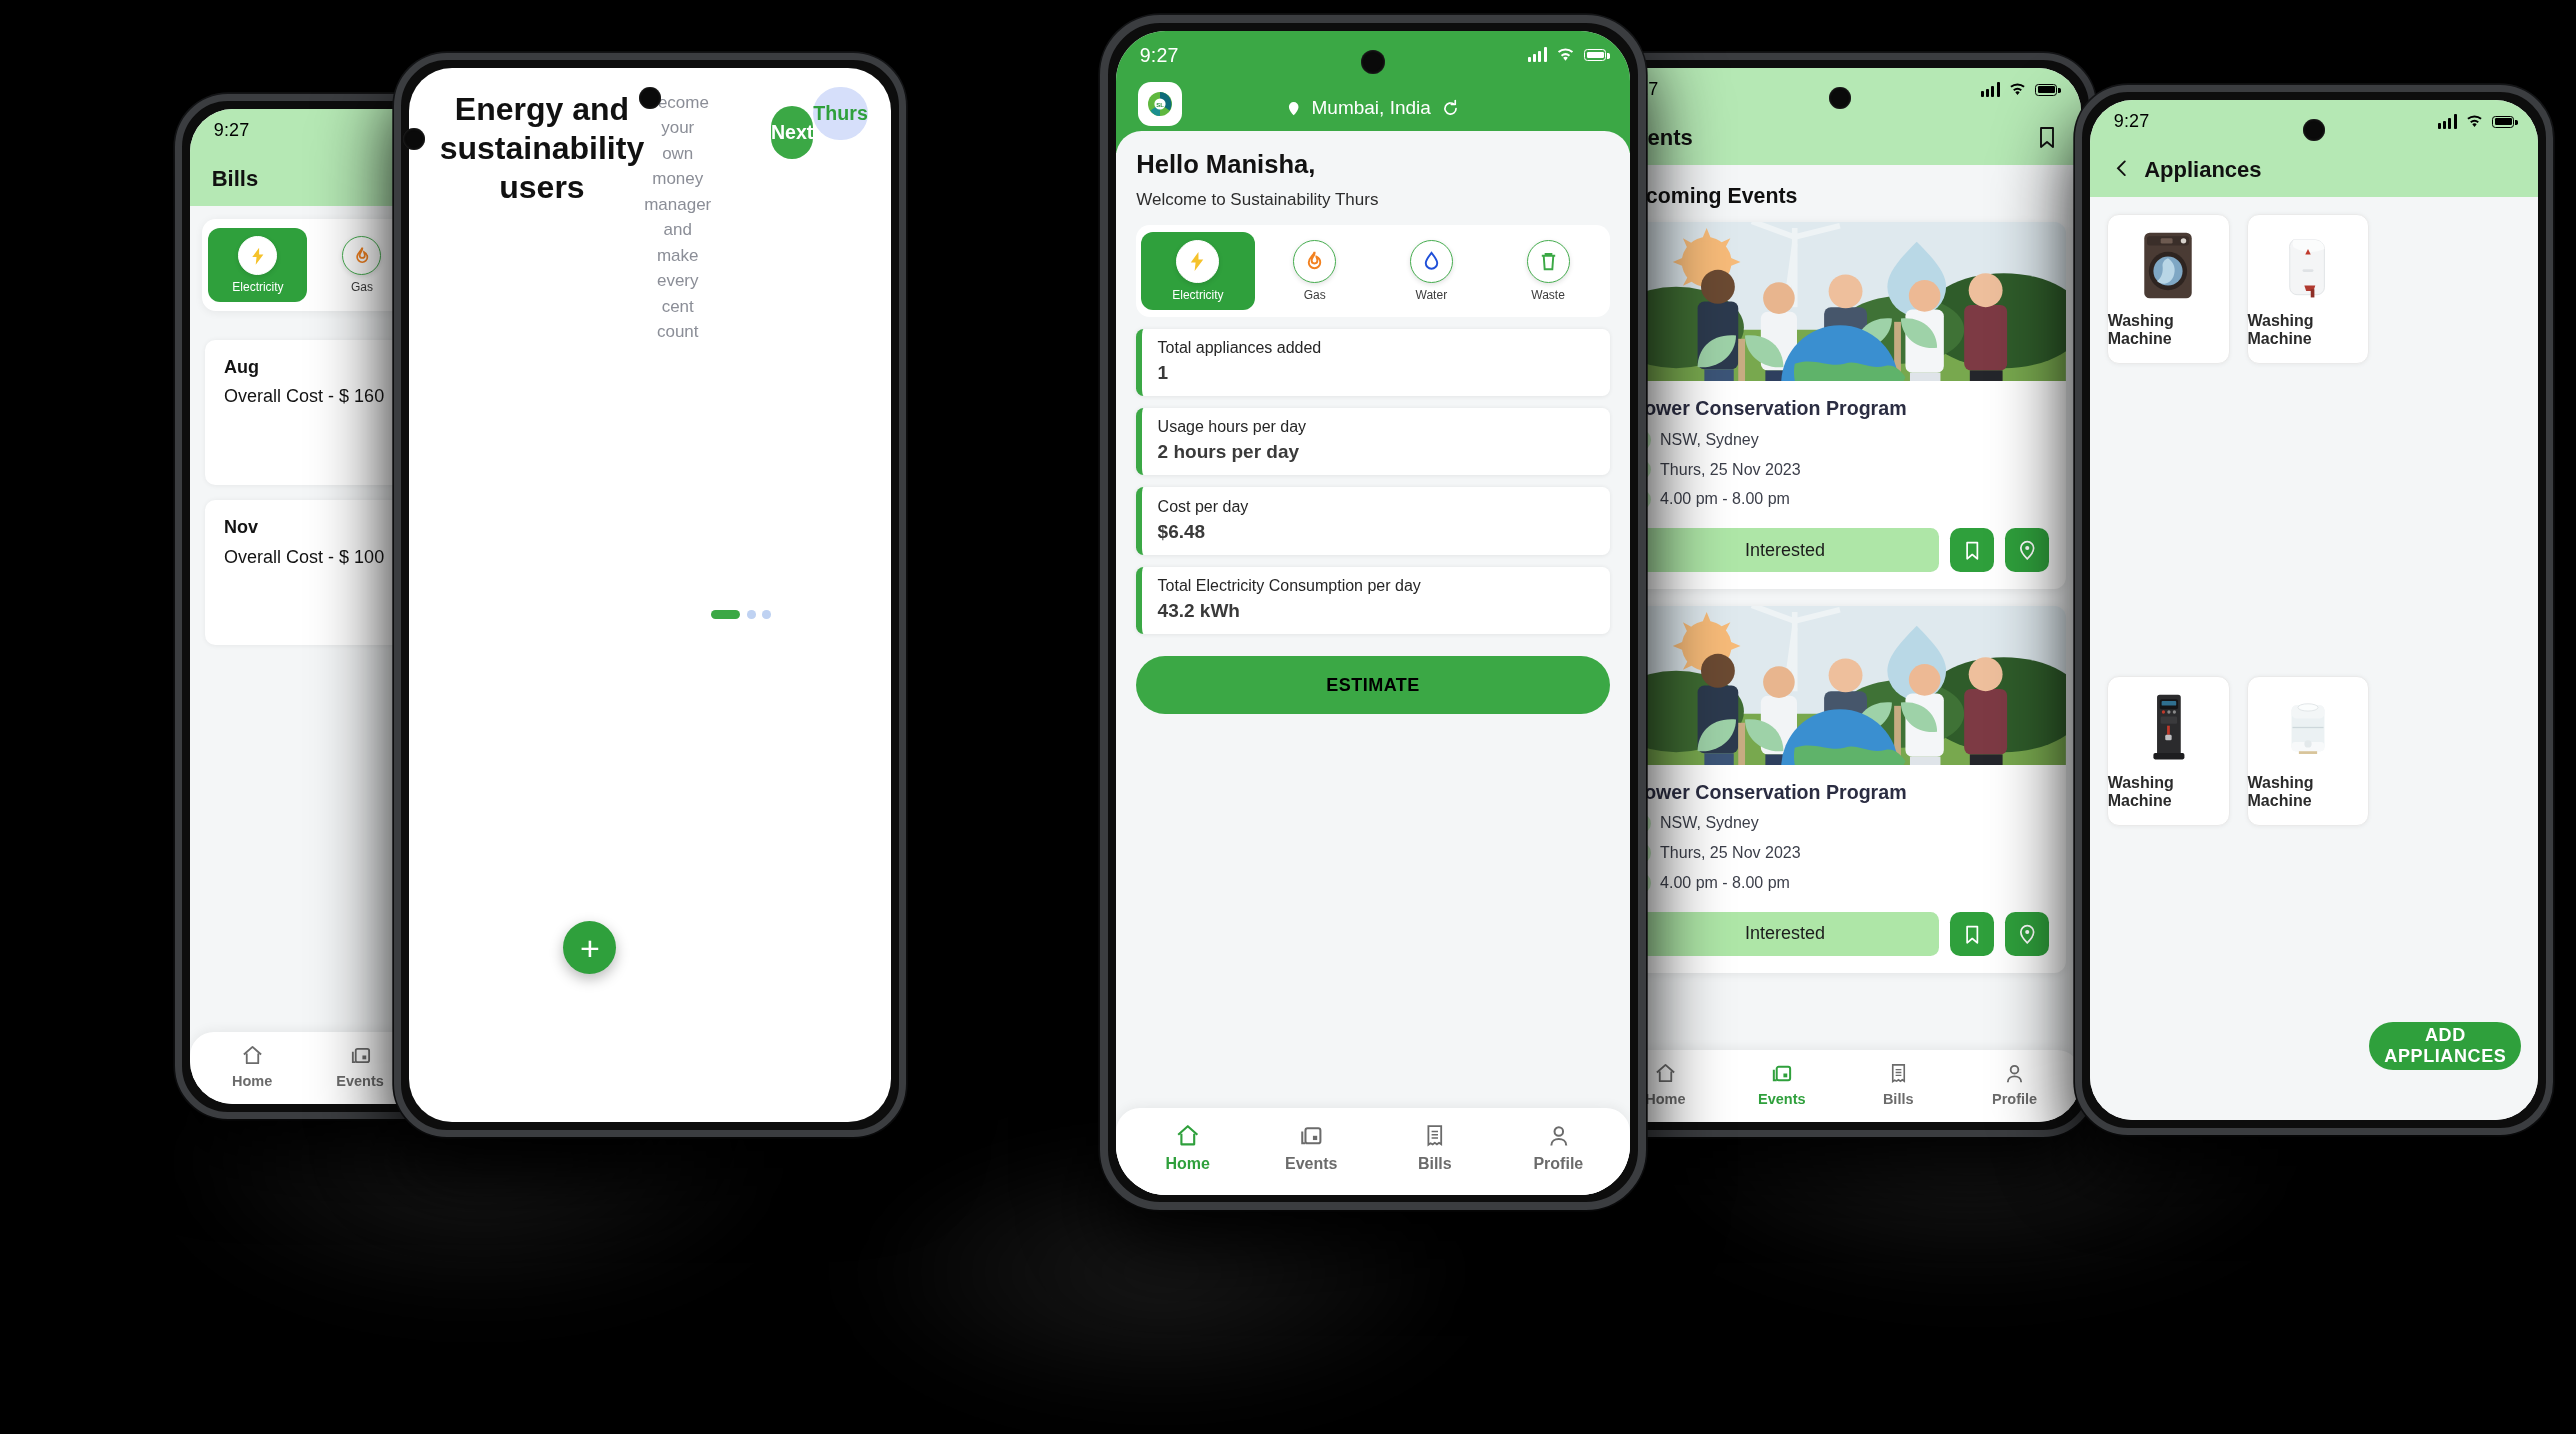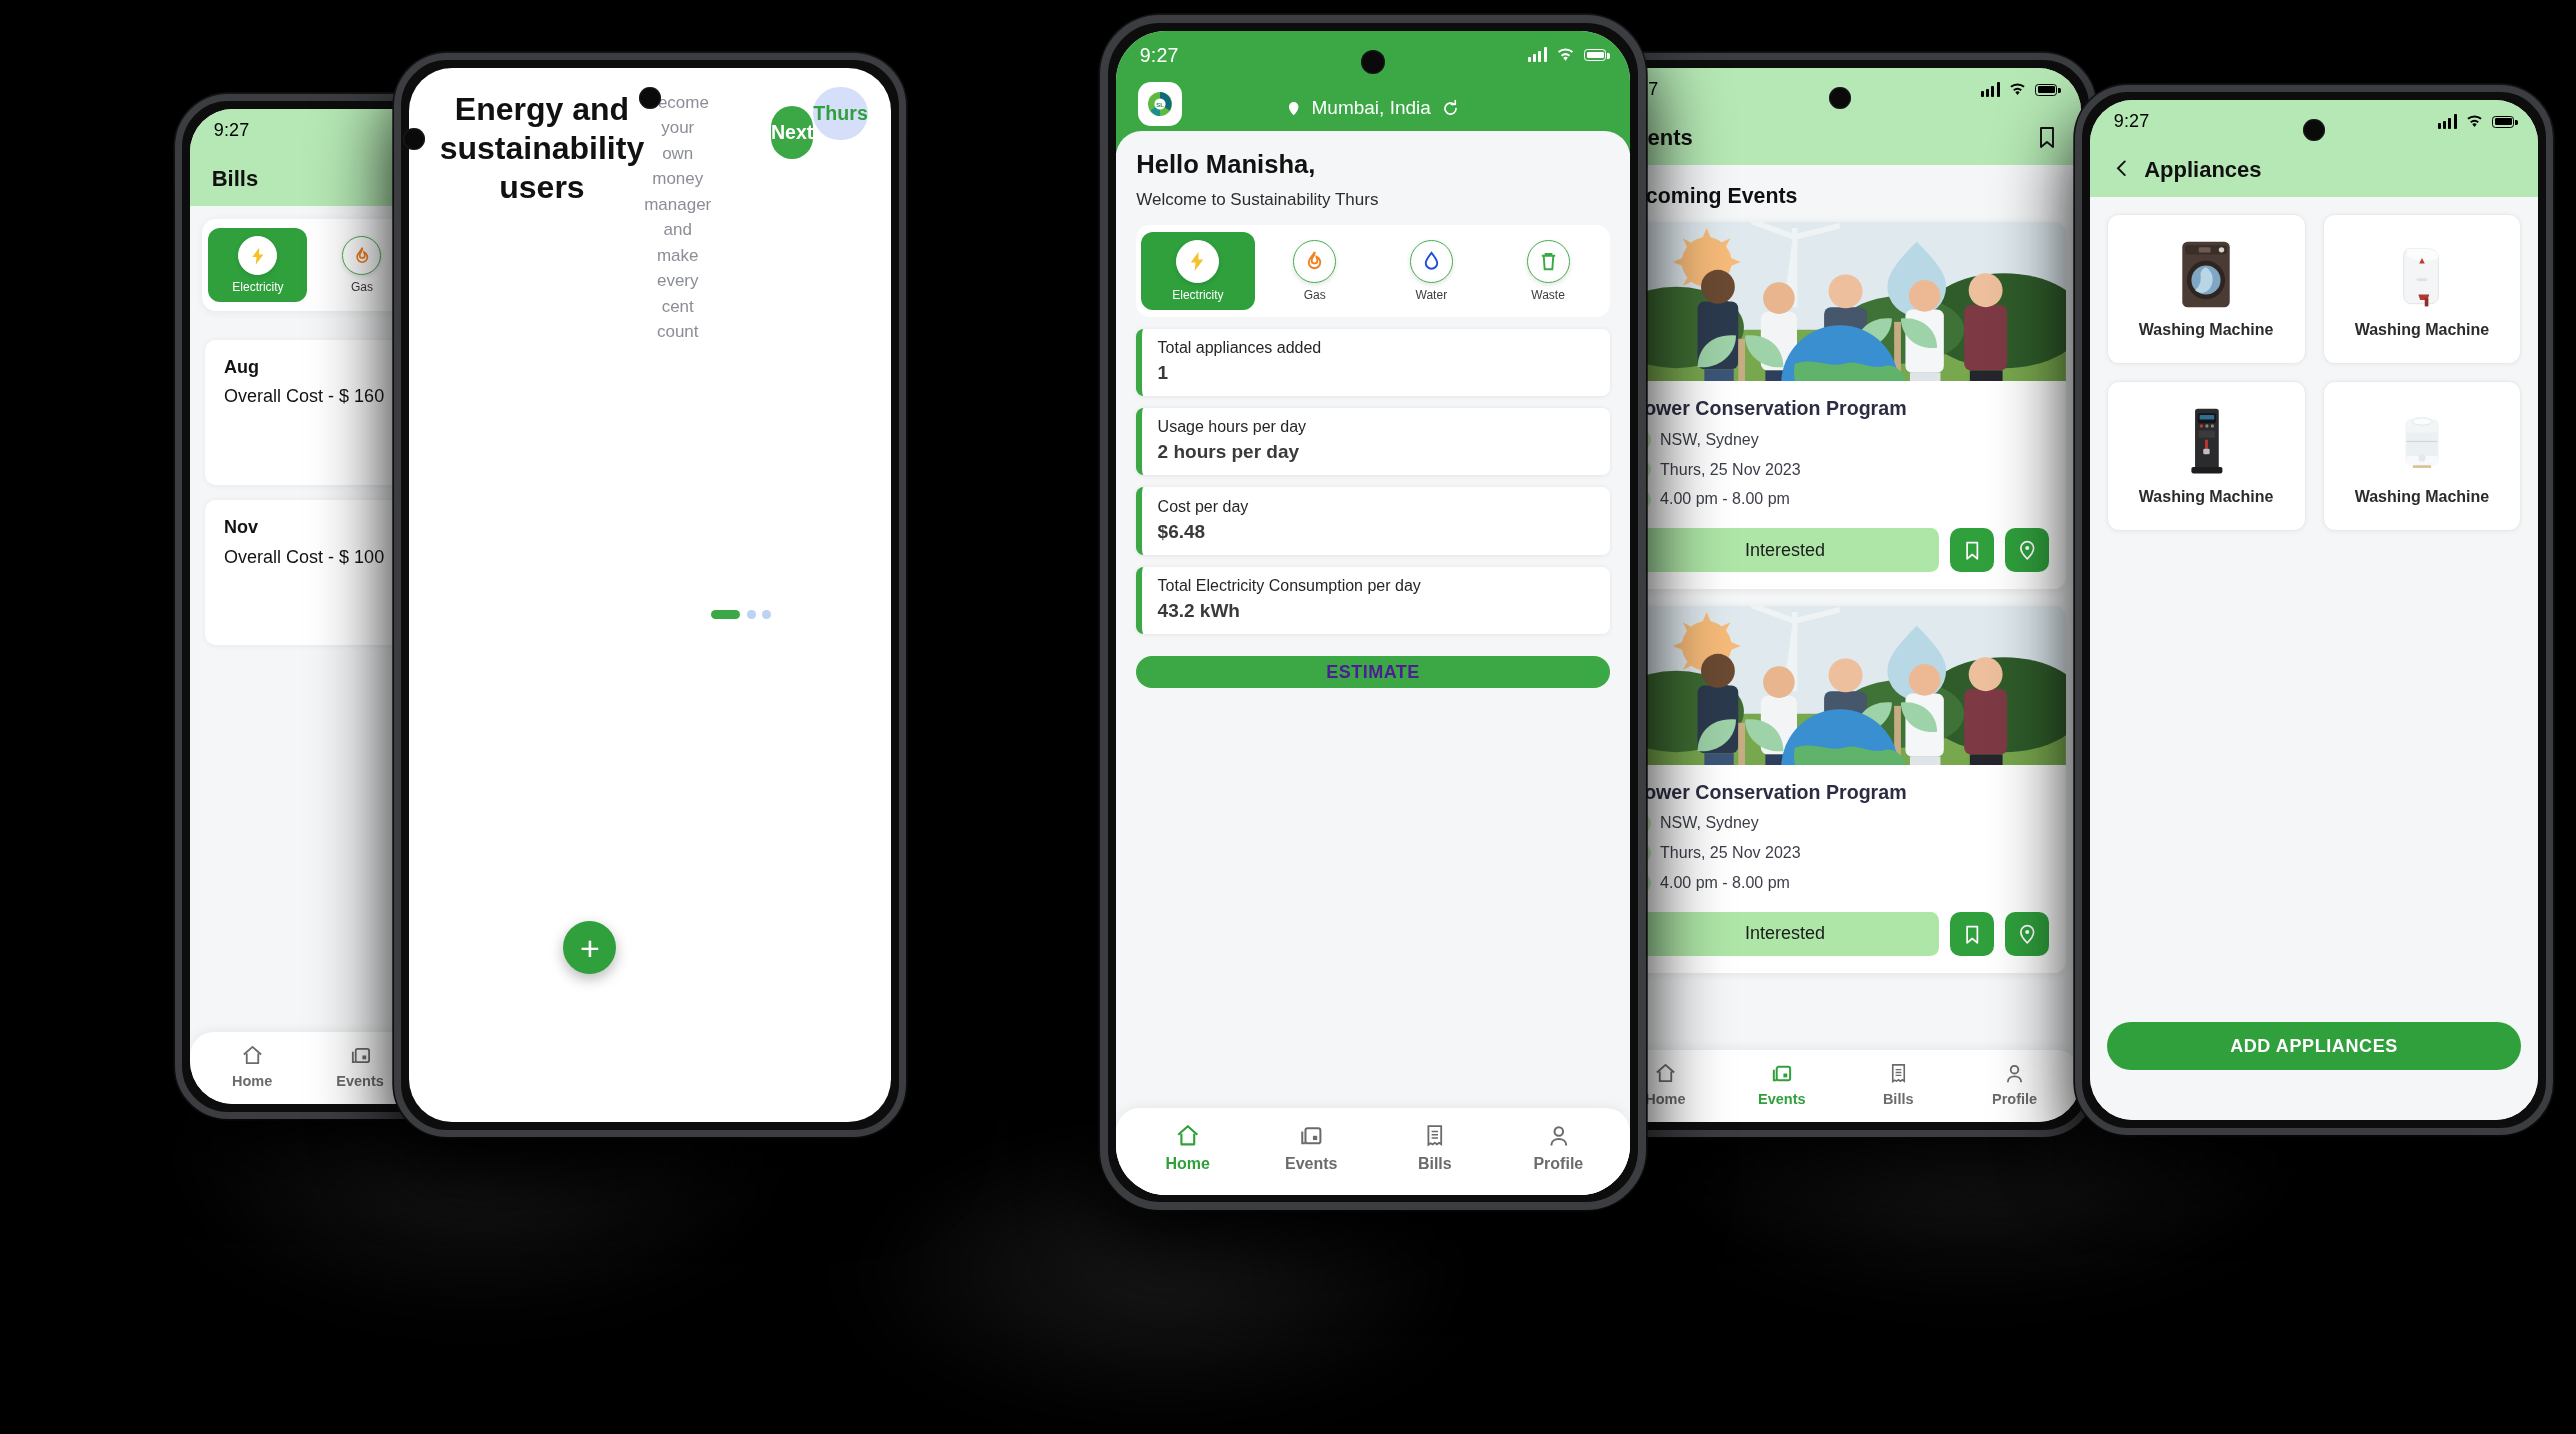--- a/index.html
+++ b/index.html
@@ -115,22 +115,22 @@
     display: flex; gap: 3.4px; padding: 6.8px 5.1px; flex: none;
   }
   .stat {
     background: #fff; border-left: 6px solid #3ba845; border-radius: 7.7px;
     margin-top: 12px; padding: 10.2px 15.4px 12px;
     box-shadow: 0 0.9px 4.3px rgba(0,0,0,0.07);
   }
   .stat .k { font-size: 16px; color: #262626; }
   .stat .v { font-size: 19px; font-weight: 700; color: #3a3a3a; margin-top: 5.1px; }
   .btn-primary {
-    background: #3ba845; color: #4c1d95; border: none; border-radius: 34px;
-    height: 32px; font-size: 18px; font-weight: 700; letter-spacing: 0.5px;
+    background: #3ba845; color: #000000; border: none; border-radius: 34px;
+    height: 58px; font-size: 18px; font-weight: 700; letter-spacing: 0.5px;
     margin: 22px 0 0; cursor: pointer; font-family: inherit;
   }
 
   
   .bottomnav {
     background: #fff; border-radius: 24px 24px 0 0;
     display: flex; padding: 12px 8.5px 15.4px; flex: none;
     box-shadow: 0 -1.7px 12px rgba(0,0,0,0.06); margin-top: auto;
   }
   .navitem { flex: 1; display: flex; flex-direction: column; align-items: center; gap: 6px; }
@@ -200,21 +200,21 @@
   .ev-meta .pill { width: 19.6px; height: 19.6px; border-radius: 50%; background: #c9f0c4;
                    display: flex; align-items: center; justify-content: center; flex: none; }
   .ev-meta .txt { font-size: 16px; color: #3c3f4a; }
   .ev-actions { display: flex; align-items: center; gap: 11px; margin-top: 19px; }
   .ev-interested { flex: 1; background: #aee6a7; border: none; border-radius: 8.5px; height: 44px;
                    font-size: 18px; color: #1c1c1c; font-weight: 500; cursor: pointer; font-family: inherit; }
   .ev-iconbtn { width: 44px; height: 44px; border-radius: 10.2px; background: #2fa03c;
                 display: flex; align-items: center; justify-content: center; flex: none; }
 
   
-  .ap-body { flex: 1; background: #f4f6f7; padding: 17px 17px 0; display: flex; flex-direction: column; }
+  .ap-body { flex: 1; background: #f4f6f7; padding: 17px 17px 0; display: flex; flex-direction: row; }
   .ap-grid { display: grid; grid-template-columns: 1fr 1fr; gap: 17px; }
   .ap-card { background: #fff; border-radius: 12px; border: 0.9px solid #eaeaea;
              height: 150px; display: flex; flex-direction: column;
              align-items: center; justify-content: center; gap: 10.2px;
              box-shadow: 0 0.9px 4.3px rgba(0,0,0,0.05); }
   .ap-card .nm { font-size: 16px; font-weight: 700; color: #2b2b2b; }
   .ap-add { background: #2fa03c; color: #fff; border: none; border-radius: 34px;
             height: 48px; font-size: 18px; font-weight: 700; letter-spacing: 0.6px;
             margin: auto 0 50px; cursor: pointer; font-family: inherit; }
 </style>

